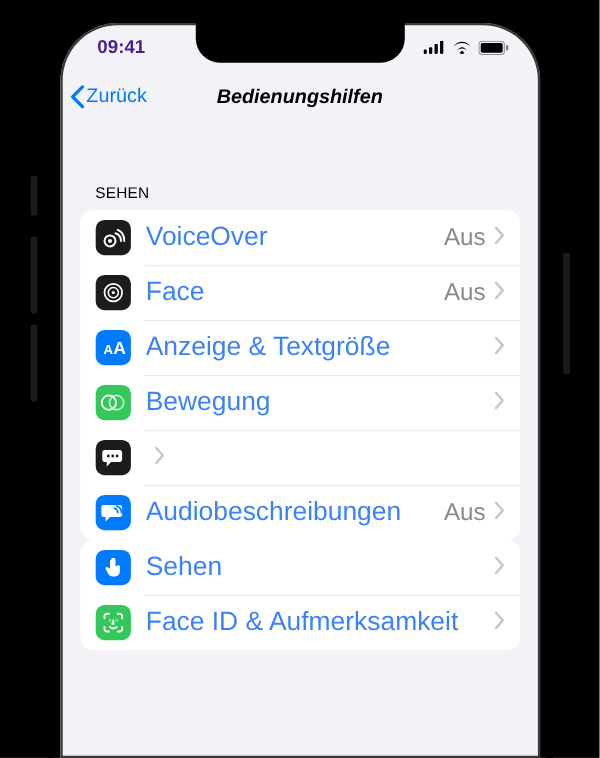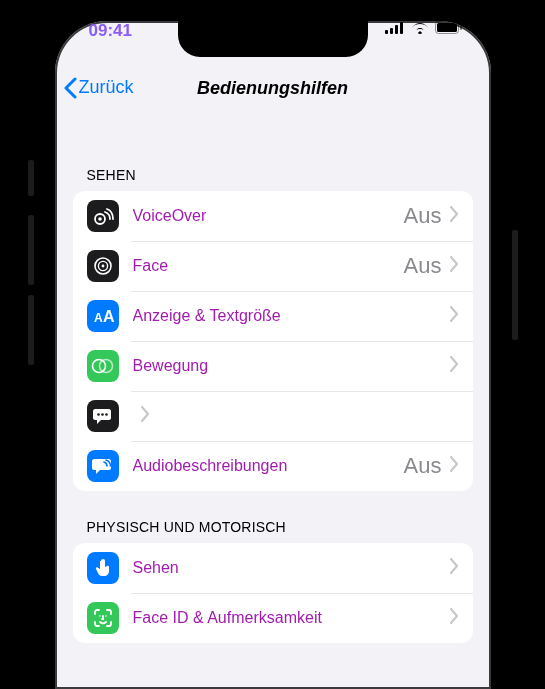--- a/index.html
+++ b/index.html
@@ -43,25 +43,25 @@
     width: 190px;
     height: 38px;
     background: #000;
     border-radius: 0 0 22px 22px;
     z-index: 10;
   }
   .status-bar {
     height: 44px;
     display: flex;
     justify-content: space-between;
-    align-items: flex-start;
+    align-items: center;
     padding: 0 28px 0 34px;
     font-weight: 600;
     font-size: 17px;
-    color: #8b5cf6;
+    color: #4c1d95;
   }
   .status-icons { display: flex; align-items: center; gap: 6px; }
   .status-icons svg { display: block; }
 
   .nav-bar {
     height: 46px;
     display: flex;
     align-items: center;
     position: relative;
     padding: 0 8px;
@@ -128,22 +128,22 @@
     height: 32px;
     border-radius: 8px;
     flex: 0 0 32px;
     margin-right: 14px;
     display: flex;
     align-items: center;
     justify-content: center;
   }
   .row-label {
     flex: 1 1 auto;
-    font-size: 16px;
-    color: #a21caf;
+    font-size: 24px;
+    color: #3b82f6;
     white-space: nowrap;
     overflow: hidden;
   }
   .row-value {
     font-size: 22px;
     color: #8a8a8e;
     margin-right: 8px;
   }
   .chevron { flex: 0 0 auto; }
 </style>
@@ -283,21 +283,20 @@
         </div>
         <div class="row-label">Audiobeschreibungen</div>
         <div class="row-value">Aus</div>
         <span class="chevron"><svg width="9" height="16" viewBox="0 0 9 16">
               <path d="M1 1l6 7-6 7" fill="none" stroke="#c7c7cc" stroke-width="2.2" stroke-linecap="round" stroke-linejoin="round"></path>
             </svg></span>
       </div>
 
     </div>
 
-    <div class="section-header">Physisch und motorisch</div>
     <div class="list">
 
       <div class="row">
         <div class="row-icon" style="background:#007aff">
           <svg width="22" height="22" viewBox="0 0 22 22">
               <path d="M9 4c0-1.2 1-2 2-2s2 .8 2 2v6l2-1c1-.5 2 0 2 1v4c0 3-2 5-5 5h-2c-2 0-3-1-4-3l-2-4c-.5-1 .5-2 1.5-1.5L8 12V4" fill="#fff"></path>
             </svg>
         </div>
         <div class="row-label">Sehen</div>
         <div class="row-value"></div>

